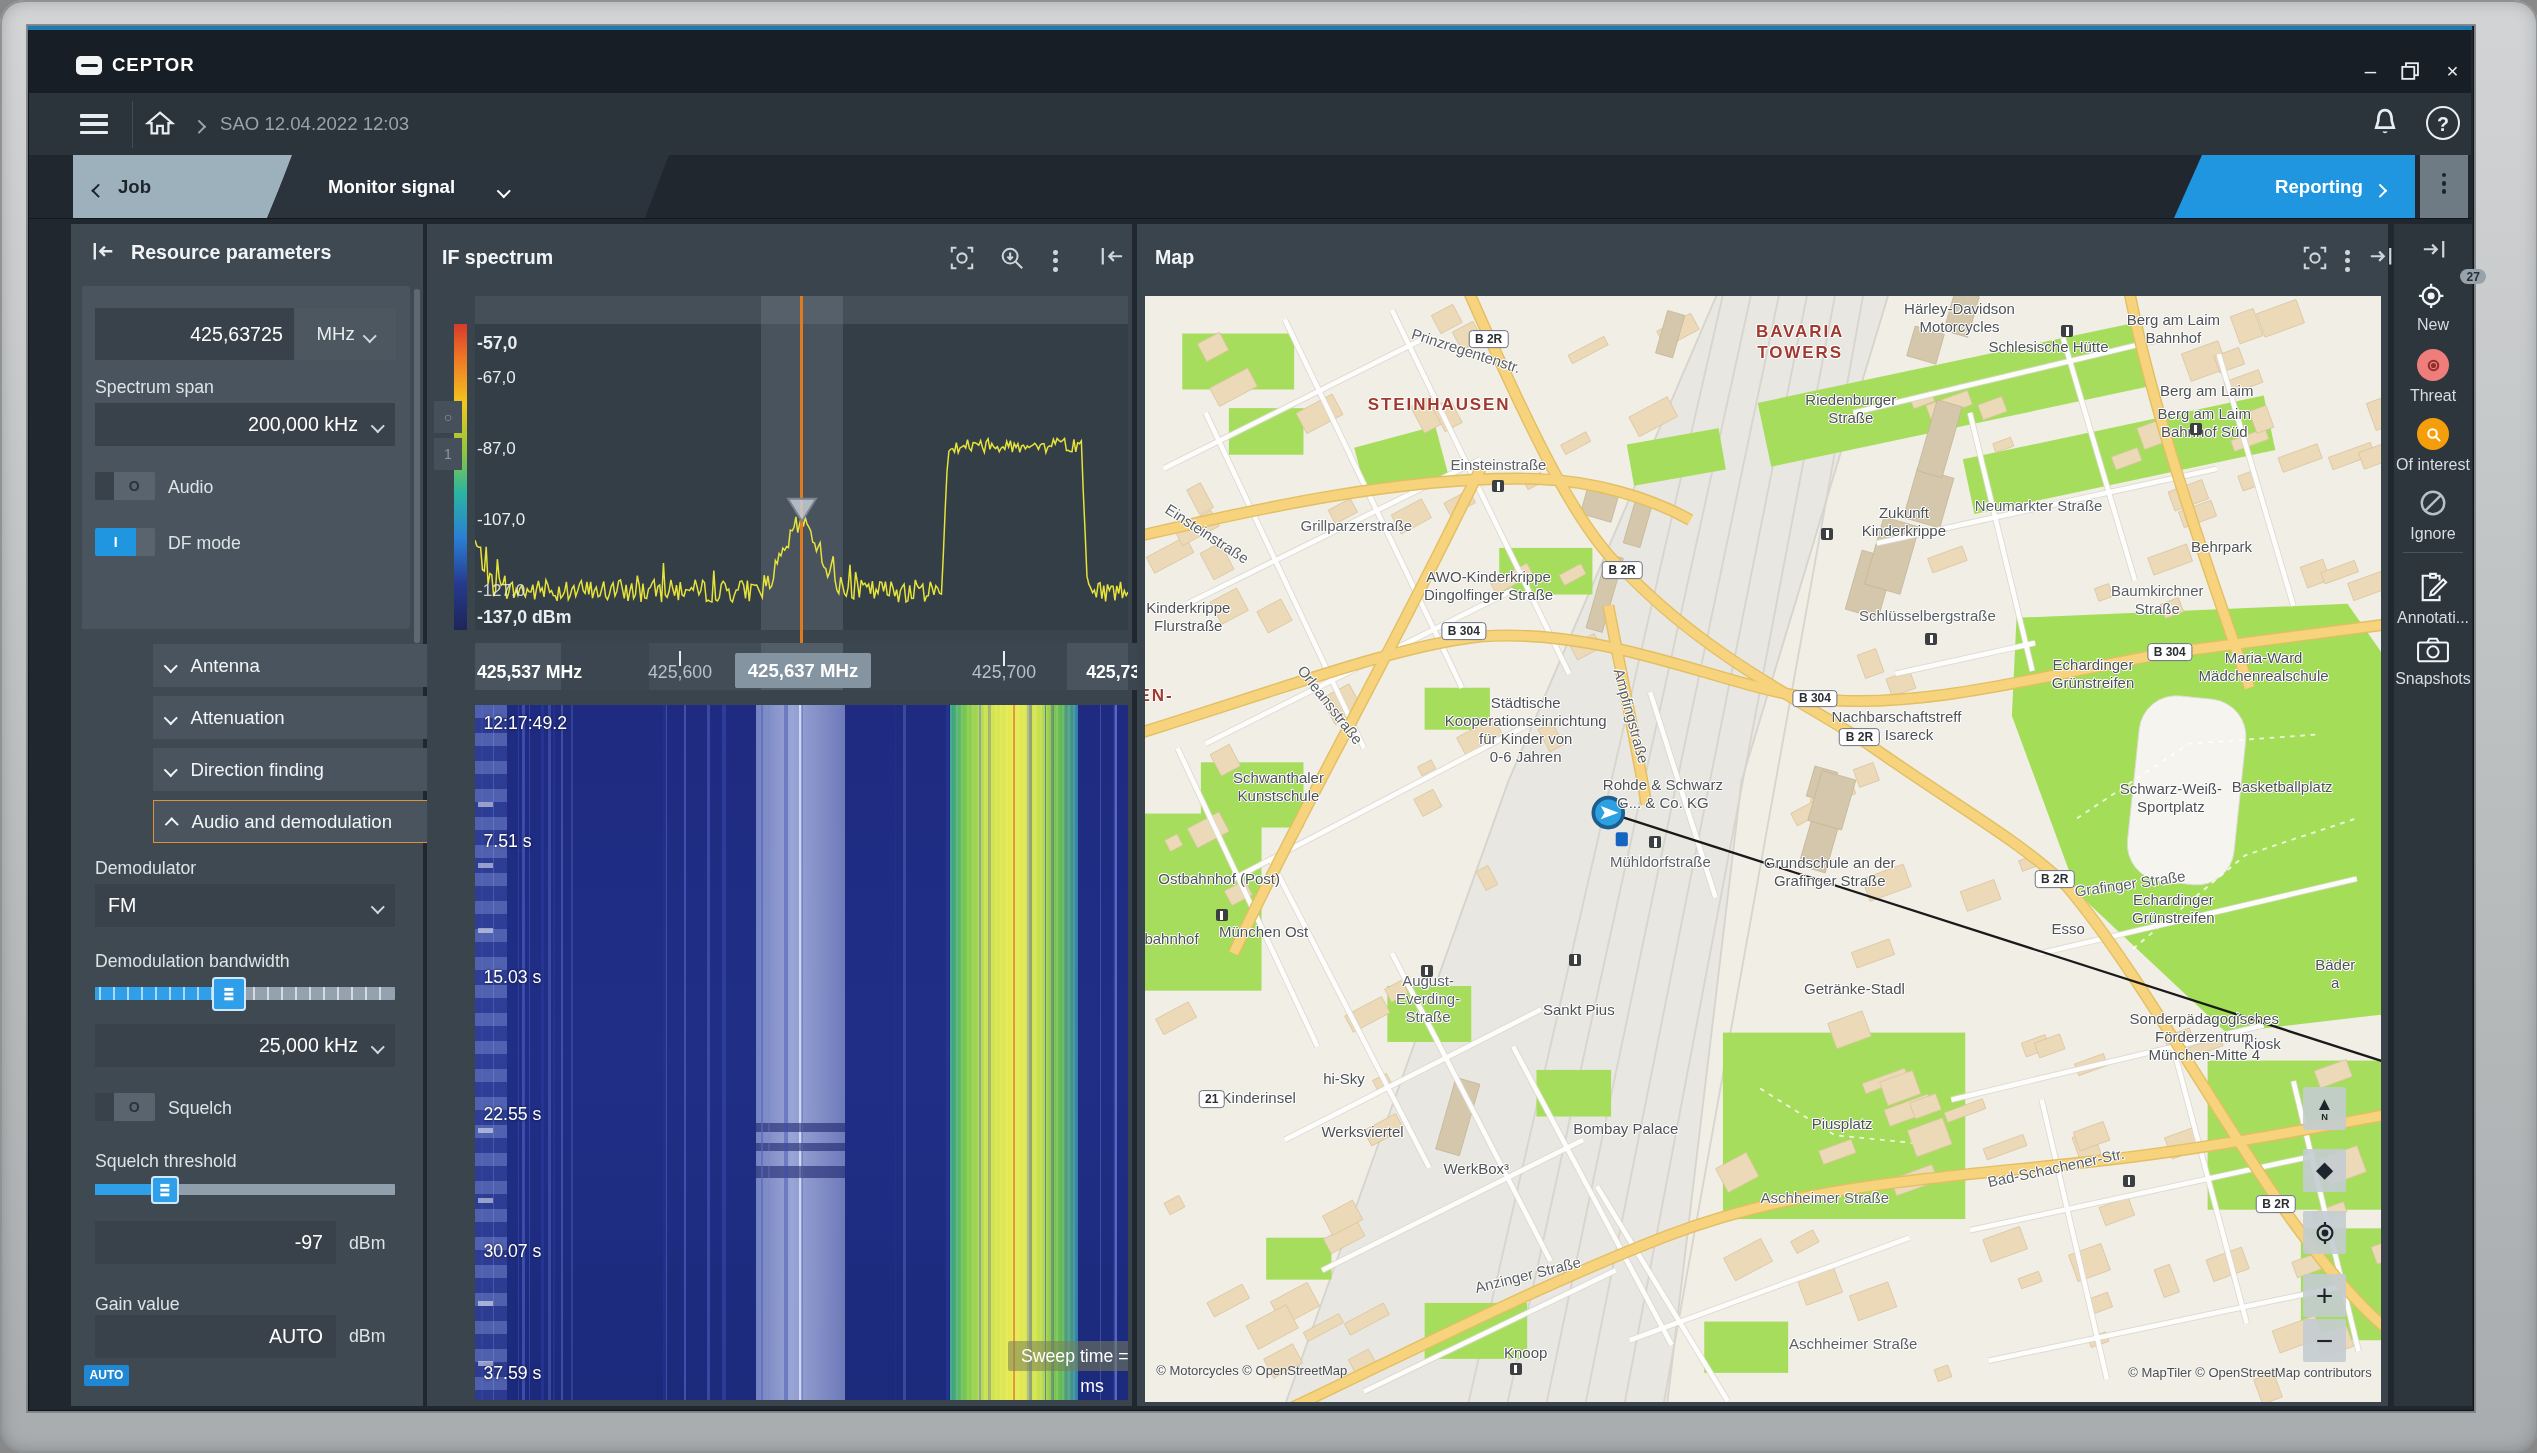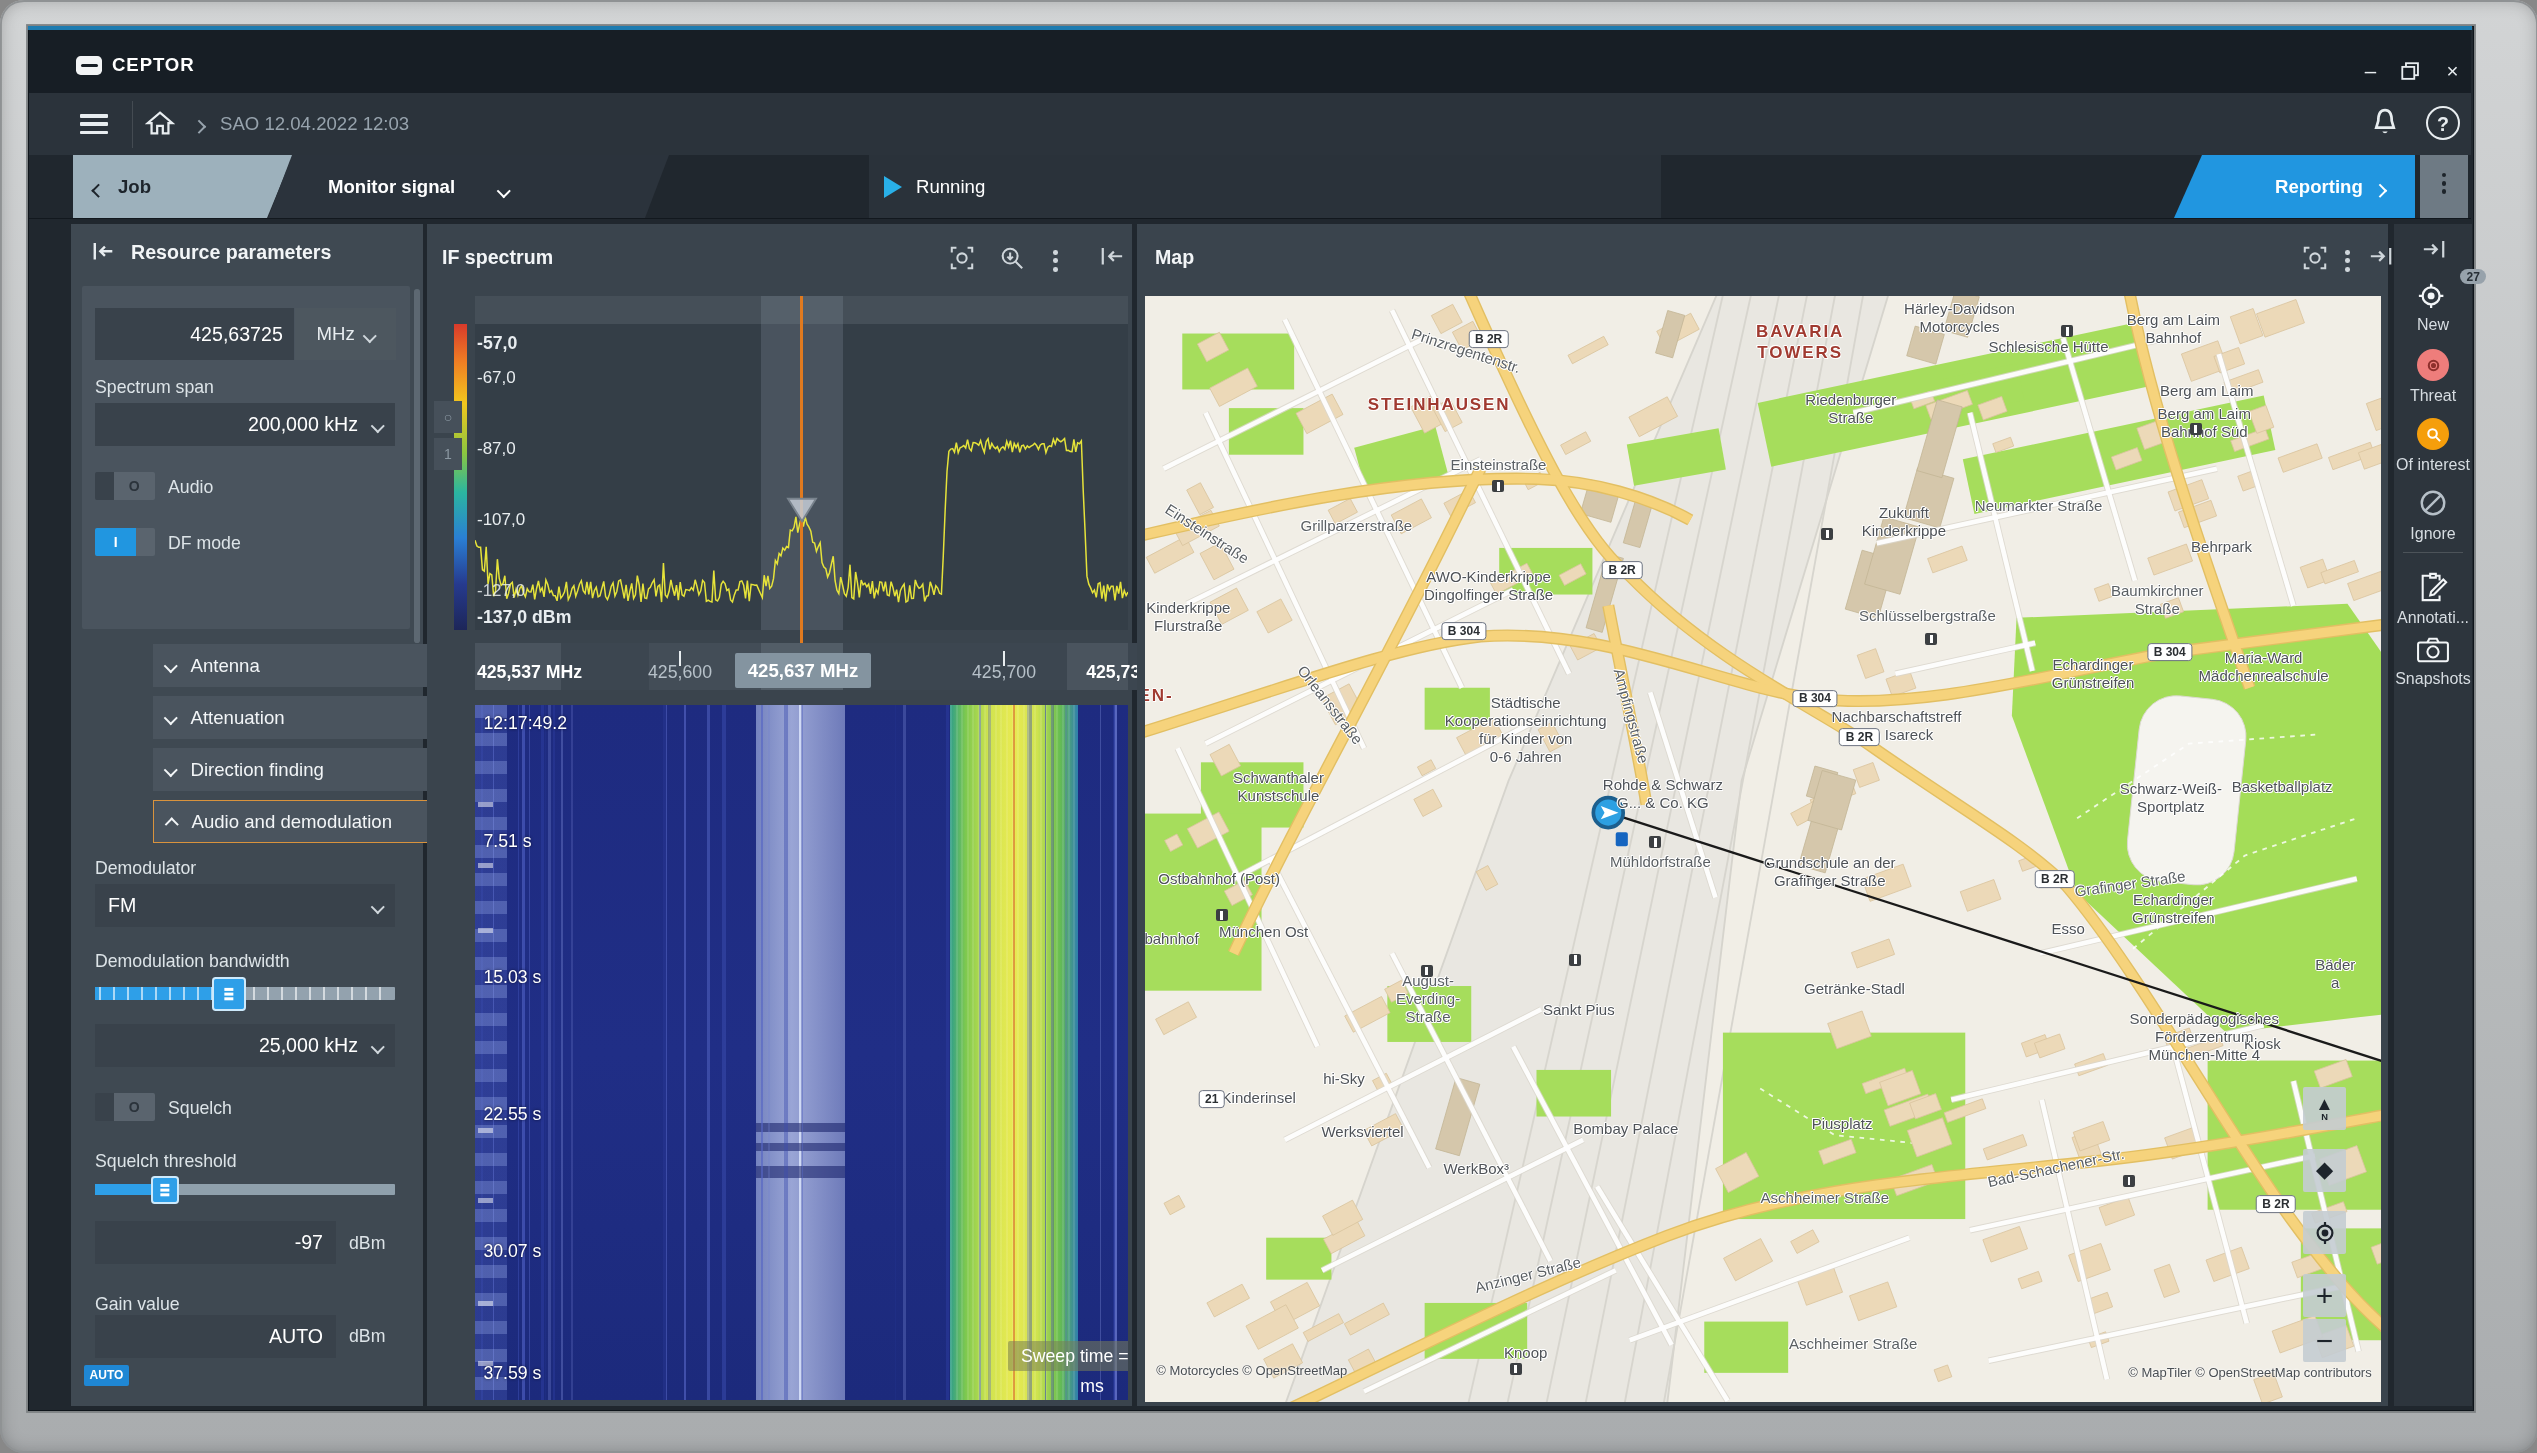--- a/index.html
+++ b/index.html
@@ -164,24 +164,20 @@
        color:#e8edf0;font-size:19.6px;font-weight:bold;text-align:center;line-height:32px;box-sizing:border-box;"><span>?</span></div>
 
   <div id="toolbar" class="abs"></div>
   <div id="job-tab" class="abs">
     <span class="abs" style="left:20.5px;top:26px;"><span class="chev left sm"></span></span>
     <span class="abs tb-text" style="left:45px;font-weight:bold;">Job</span>
   </div>
   <div id="monitor-tab" class="abs">
     <span class="abs tb-text" style="left:60px;font-weight:bold;">Monitor signal</span>
     <span class="abs" style="left:231px;top:26px;color:#fff;"><span class="chev down sm"></span></span>
-  </div>
-  <div id="running-wrap" class="abs">
-    <span class="abs play-tri" style="left:15px;top:20.5px;"></span>
-    <span class="abs tb-text" style="left:47px;color:#fff;">Running</span>
   </div>
   <div id="reporting-btn" class="abs">
     <span class="abs tb-text" style="left:101px;font-weight:bold;">Reporting</span>
     <span class="abs" style="left:201px;top:26px;color:#fff;"><span class="chev right sm"></span></span>
   </div>
   <div id="toolbar-kebab" class="abs">
     <div class="kdots" style="padding-top:14px;">
         <i></i>
         <i></i>
         <i></i>

